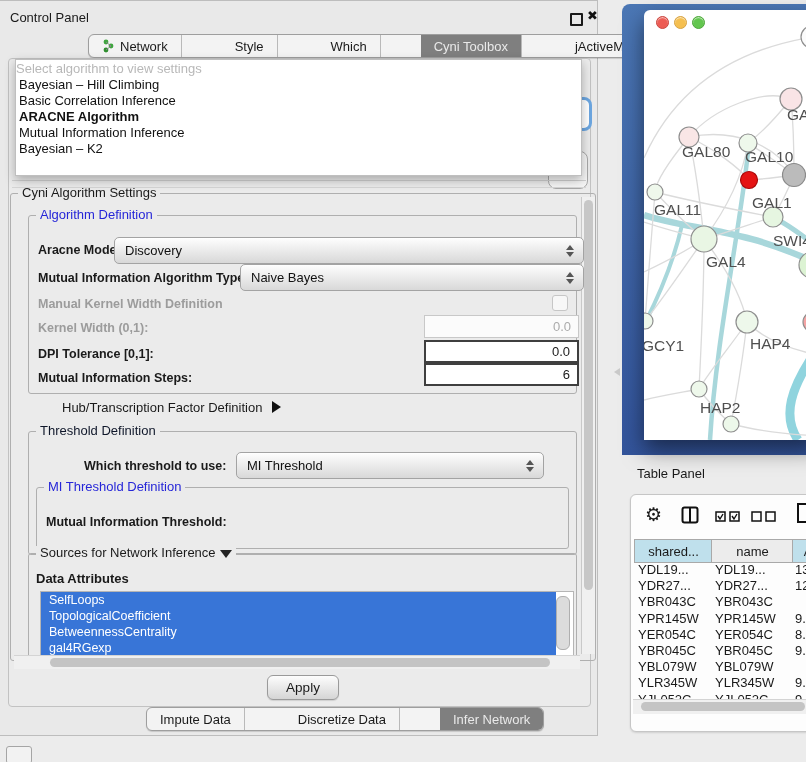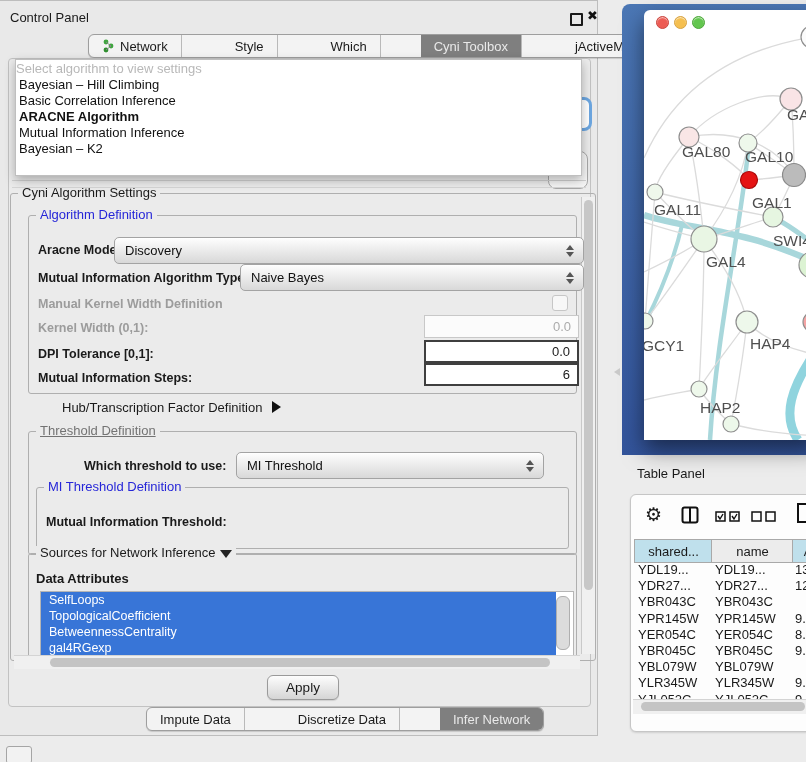--- a/index.html
+++ b/index.html
@@ -21,21 +21,21 @@
   .hline{height:1px;background:#CFCFCF;}
   
   .popup{left:15px;top:58px;width:565px;height:115px;background:#FFF;border:1px solid #BFBFBF;box-shadow:0 4px 10px rgba(0,0,0,.28);z-index:60;}
   .popup .ph{display:block;text-align:left;color:#B8B8B8;height:17px;line-height:17px;font-size:13px;}
   .popup .item{display:block;height:16px;line-height:16px;padding-left:3px;font-size:13px;color:#111;}
   .popup .item.bold{font-weight:bold;}
   
   .fset{border:1px solid #AFAFAF;border-radius:3px;}
   .legend{position:absolute;background:#EBEBEB;padding:0 4px;font-size:13px;line-height:14px;white-space:nowrap;}
   .lg-blue{color:#2626D8;}
-  .lg-green{color:#737373;text-decoration:underline;}
+  .lg-green{color:#0f172a;}
   .lbl{position:absolute;font-size:12.5px;font-weight:bold;white-space:nowrap;}
   .lbl-dis{color:#9C9C9C;}
   .combo{position:absolute;border:1px solid #A3A3A3;border-radius:5px;background:linear-gradient(#FEFEFE,#D8D8D8);
          display:flex;align-items:center;padding-left:10px;font-size:13px;color:#111;box-shadow:0 1px 1px rgba(255,255,255,.7) inset;}
   .arrows{position:absolute;right:9px;top:50%;transform:translateY(-50%);width:8px;}
   .arrows i{display:block;width:0;height:0;border-left:4px solid transparent;border-right:4px solid transparent;}
   .arrows .up{border-bottom:5px solid #555;margin-bottom:2px;}
   .arrows .dn{border-top:5px solid #555;}
   .tfield{position:absolute;background:#FFF;font-size:13px;text-align:center;display:flex;align-items:center;justify-content:flex-end;padding-right:7px;}
   .tf-dark{border:2px solid #3F3F3F;}

